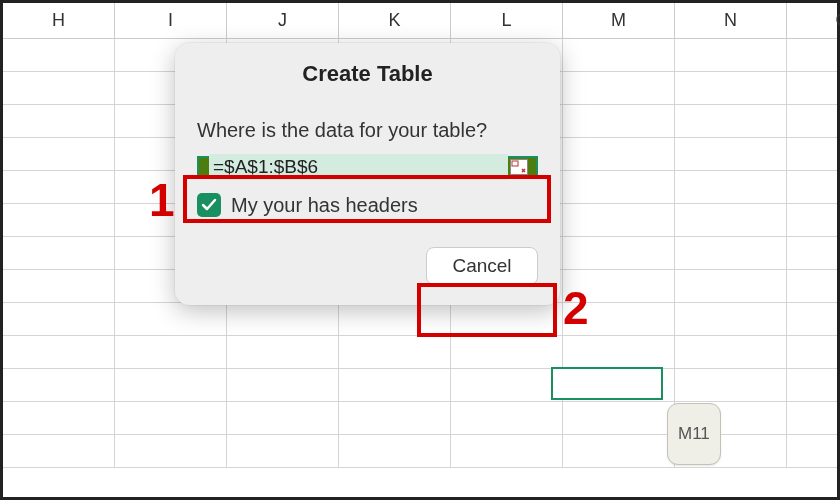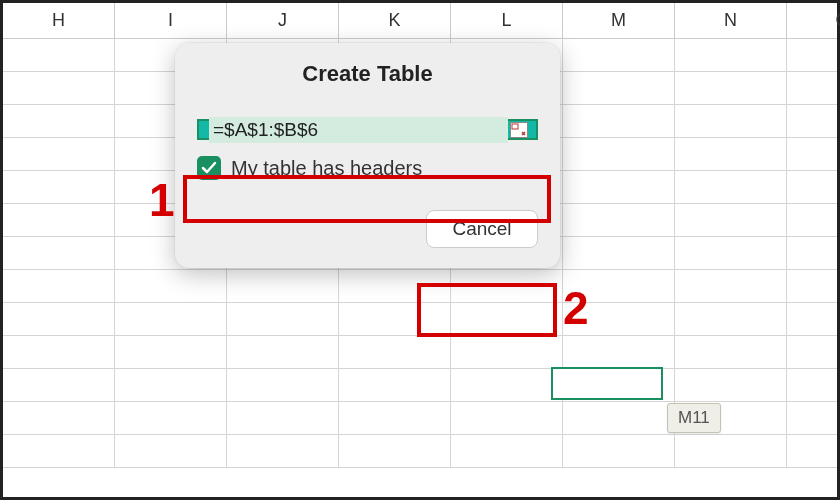--- a/index.html
+++ b/index.html
@@ -35,22 +35,22 @@
       position: absolute;
       left: 548px; top: 364px;
       width: 112px; height: 33px;
       border: 2px solid #1a9060;
       background: #fff;
     }
     .cell-ref {
       position: absolute;
       left: 664px; top: 400px;
       background: #efefe7; border: 1px solid #c2c2b5;
-      border-radius: 3px;
-      padding: 4px 10px; font-size: 17px; color: #555;
+      border-radius: 11px;
+      padding: 20px 10px; font-size: 17px; color: #555;
       box-shadow: 0 1px 2px rgba(0,0,0,0.1);
     }
     
     .dialog {
       position: absolute;
       left: 172px; top: 40px;
       width: 385px;
       background: #eeeeee;
       border-radius: 14px;
       box-shadow: 0 6px 24px rgba(0,0,0,0.25), 0 0 0 1px rgba(0,0,0,0.04);
@@ -60,21 +60,21 @@
       text-align: center; font-weight: 700;
       font-size: 22px; color: #222;
       margin-bottom: 32px;
     }
     .dlg-prompt {
       font-size: 20px; color: #333;
       margin-bottom: 14px;
     }
     .range-box {
       display: flex; align-items: center;
-      background: #14b8a6;
+      background: #4d7c0f;
       border: 2px solid #1a9060;
       height: 21px;
       padding: 0 6px 0 10px;
     }
     .range-input {
       flex: 1; border: none; outline: none;
       font-size: 19px; color: #222;
       background: #d4ebe0;
       padding: 2px 4px;
     }
@@ -287,37 +287,38 @@
           <div class="cell"></div>
         </div>
     </div>
   </div>
 
   <div class="sel-cell"></div>
   <div class="cell-ref">M11</div>
 
   <div class="dialog">
     <div class="dlg-title">Create Table</div>
+    <div class="dlg-prompt">Where is the data for your table?</div>
     <div class="range-box">
       <input class="range-input" value="=$A$1:$B$6" style="">
       <span class="range-picker-icon">
         <svg viewBox="0 0 18 16">
             <rect x="0.5" y="0.5" width="17" height="15" fill="#fff" stroke="#888"></rect>
             <rect x="2" y="2" width="6" height="5" fill="#fff" stroke="#b33"></rect>
             <path d="M12 10 L15 13 M15 10 L12 13" stroke="#b33" stroke-width="1.5"></path>
           </svg>
       </span>
     </div>
     <div class="chk-row">
       <span class="chk">
         <svg viewBox="0 0 16 16">
             <path d="M2 8 L6 12 L14 3" stroke="#fff" stroke-width="2.5" fill="none" stroke-linecap="round" stroke-linejoin="round"></path>
           </svg>
       </span>
-      <span class="chk-label">My table has headers</span>
+      <span class="chk-label">My your has headers</span>
     </div>
     <div class="btn-row">
       <div class="btn btn-cancel">Cancel</div>
     </div>
   </div>
 
   <div class="anno-red-1"></div>
   <div class="anno-num num1">1</div>
   <div class="anno-red-2"></div>
   <div class="anno-num num2">2</div>

